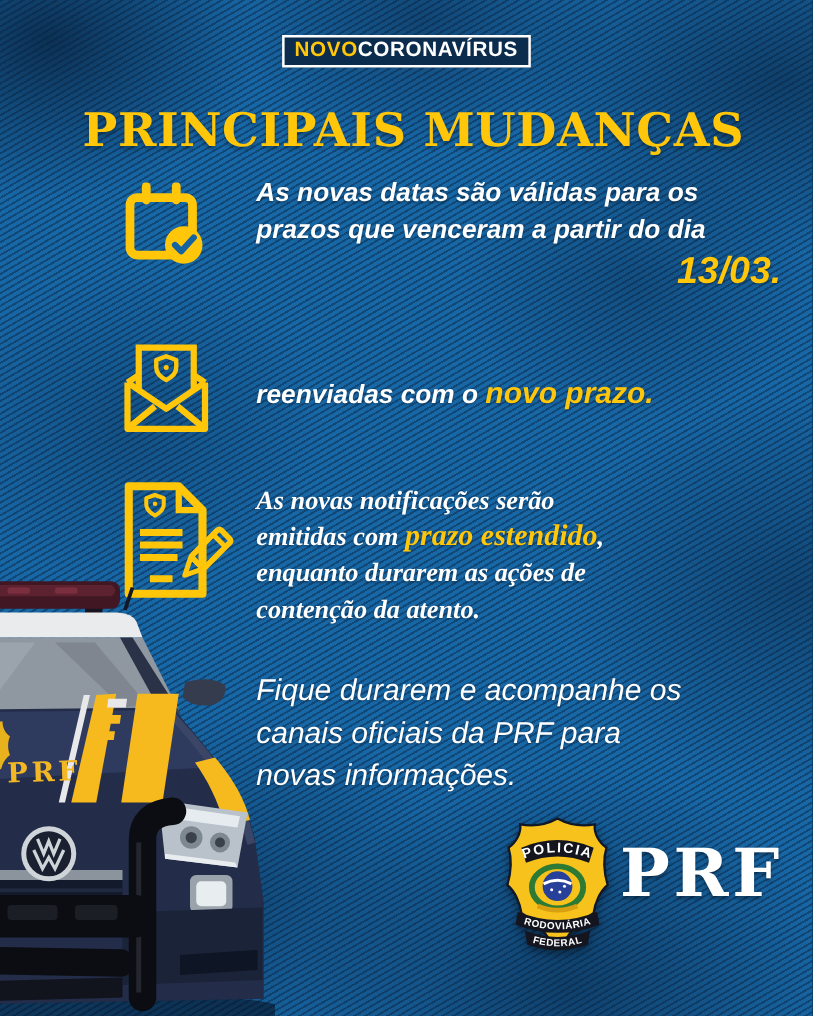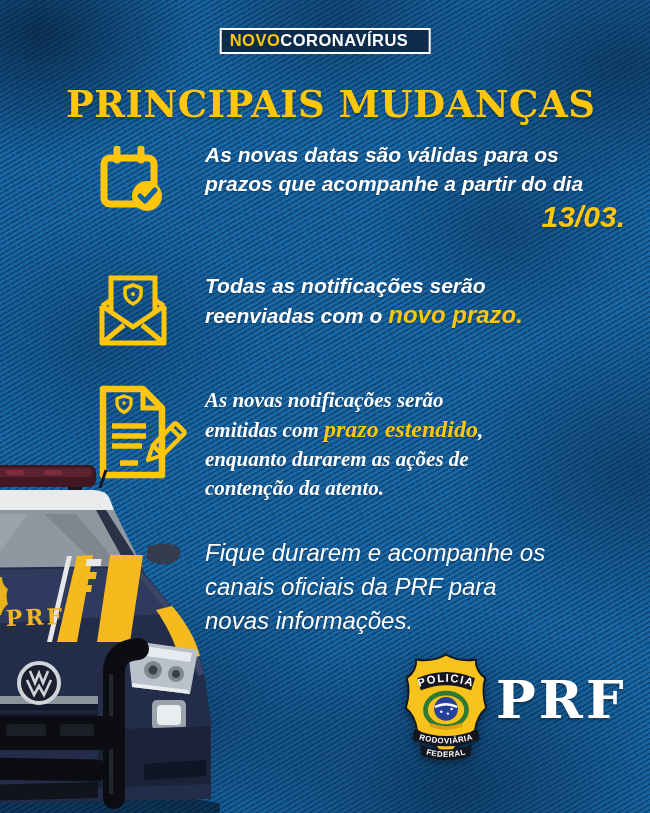--- a/index.html
+++ b/index.html
@@ -13,21 +13,21 @@
       radial-gradient(220px 150px at 52% 2%, rgba(8,31,58,.45), transparent 70%),
       radial-gradient(200px 160px at 78% 28%, rgba(8,31,58,.35), transparent 70%),
       radial-gradient(260px 220px at 98% 58%, rgba(8,31,58,.45), transparent 72%),
       radial-gradient(300px 240px at 70% 97%, rgba(8,31,58,.55), transparent 72%),
       radial-gradient(220px 180px at 16% 42%, rgba(8,31,58,.30), transparent 70%),
       radial-gradient(240px 200px at 30% 88%, rgba(8,31,58,.40), transparent 72%),
       repeating-linear-gradient(150deg, rgba(7,29,55,.40) 0px, rgba(7,29,55,.40) 1.6px, rgba(40,120,180,.10) 1.6px, rgba(40,120,180,.10) 4.4px);
   }
   .topbadge{
     position:absolute;top:28px;left:50%;transform:translateX(-50%);
-    background:#0c2c4e;border:2px solid #ffffff;padding:1px 20px 2px 8px;
+    background:#0c2c4e;border:2px solid #ffffff;padding:1px 8px 2px 8px;
     font-weight:700;font-size:16.5px;letter-spacing:.5px;color:#ffffff;white-space:nowrap;
   }
   .topbadge .accent{color:#ffc60a;}
   .title{
     position:absolute;left:66px;top:82px;margin:0;
     font-family:"DejaVu Serif","Liberation Serif",serif;
     font-weight:700;font-size:37px;letter-spacing:.5px;color:#ffc60a;
     text-shadow:0 2px 3px rgba(0,0,0,.30);white-space:nowrap;
   }
   .item{position:absolute;left:205px;width:420px;color:#fff;
@@ -65,37 +65,37 @@
     <svg width="68" height="72" viewBox="0 0 68 72">
       <rect x="5" y="12" width="50" height="46" rx="6" fill="none" stroke="#ffc60a" stroke-width="7"></rect>
       <line x1="18" y1="3" x2="18" y2="14" stroke="#ffc60a" stroke-width="7" stroke-linecap="round"></line>
       <line x1="42" y1="3" x2="42" y2="14" stroke="#ffc60a" stroke-width="7" stroke-linecap="round"></line>
       <circle cx="48" cy="50" r="15" fill="#ffc60a"></circle>
       <polyline points="41,50 46,55 56,44" fill="none" stroke="#1563a0" stroke-width="5" stroke-linecap="round" stroke-linejoin="round"></polyline>
     </svg>
   </div>
   <div class="item" style="top:140px;">
     <span>As novas datas são válidas para os</span><br>
-    <span>prazos que acompanhe a partir do dia</span>
+    <span>prazos que venceram a partir do dia</span>
     <span class="hl block">13/03.</span>
   </div>
 
   <div class="icon-box" style="left:97px;top:270px;">
     <svg width="72" height="78" viewBox="0 0 72 78">
       <path d="M14 42 V8 H58 V42" fill="none" stroke="#ffc60a" stroke-width="5"></path>
       <path d="M36 15 l8 3 v6 c0 5 -4 8 -8 10 c-4 -2 -8 -5 -8 -10 v-6 z" fill="none" stroke="#ffc60a" stroke-width="3.5" stroke-linejoin="round"></path>
       <circle cx="36" cy="24" r="2" fill="#ffc60a"></circle>
       <path d="M5 36 L5 73 L67 73 L67 36" fill="none" stroke="#ffc60a" stroke-width="5" stroke-linejoin="round"></path>
       <path d="M5 36 L36 57 L67 36" fill="none" stroke="#ffc60a" stroke-width="5" stroke-linejoin="round"></path>
       <path d="M5 73 L27 55 M67 73 L45 55" fill="none" stroke="#ffc60a" stroke-width="5"></path>
       <path d="M5 36 L14 30 M67 36 L58 30" fill="none" stroke="#ffc60a" stroke-width="5"></path>
     </svg>
   </div>
   <div class="item" style="top:271px;">
-    <span>Todas as notificações serão</span><br>
+    <br>
     <span>reenviadas com o </span><span class="hl">novo prazo.</span>
   </div>
 
   <div class="icon-box" style="left:96px;top:384px;">
     <svg width="92" height="98" viewBox="0 0 92 98">
       <path d="M7 5 H47 L66 24 V91 H7 Z" fill="none" stroke="#ffc60a" stroke-width="6.5" stroke-linejoin="round"></path>
       <path d="M47 5 V24 H66" fill="none" stroke="#ffc60a" stroke-width="5"></path>
       <path d="M28 12 l7 2.5 v5 c0 4.5 -3.5 7 -7 9 c-3.5 -2 -7 -4.5 -7 -9 v-5 z" fill="none" stroke="#ffc60a" stroke-width="3.2" stroke-linejoin="round"></path>
       <circle cx="28" cy="19" r="1.8" fill="#ffc60a"></circle>
       <line x1="16" y1="42" x2="50" y2="42" stroke="#ffc60a" stroke-width="5.5"></line>

